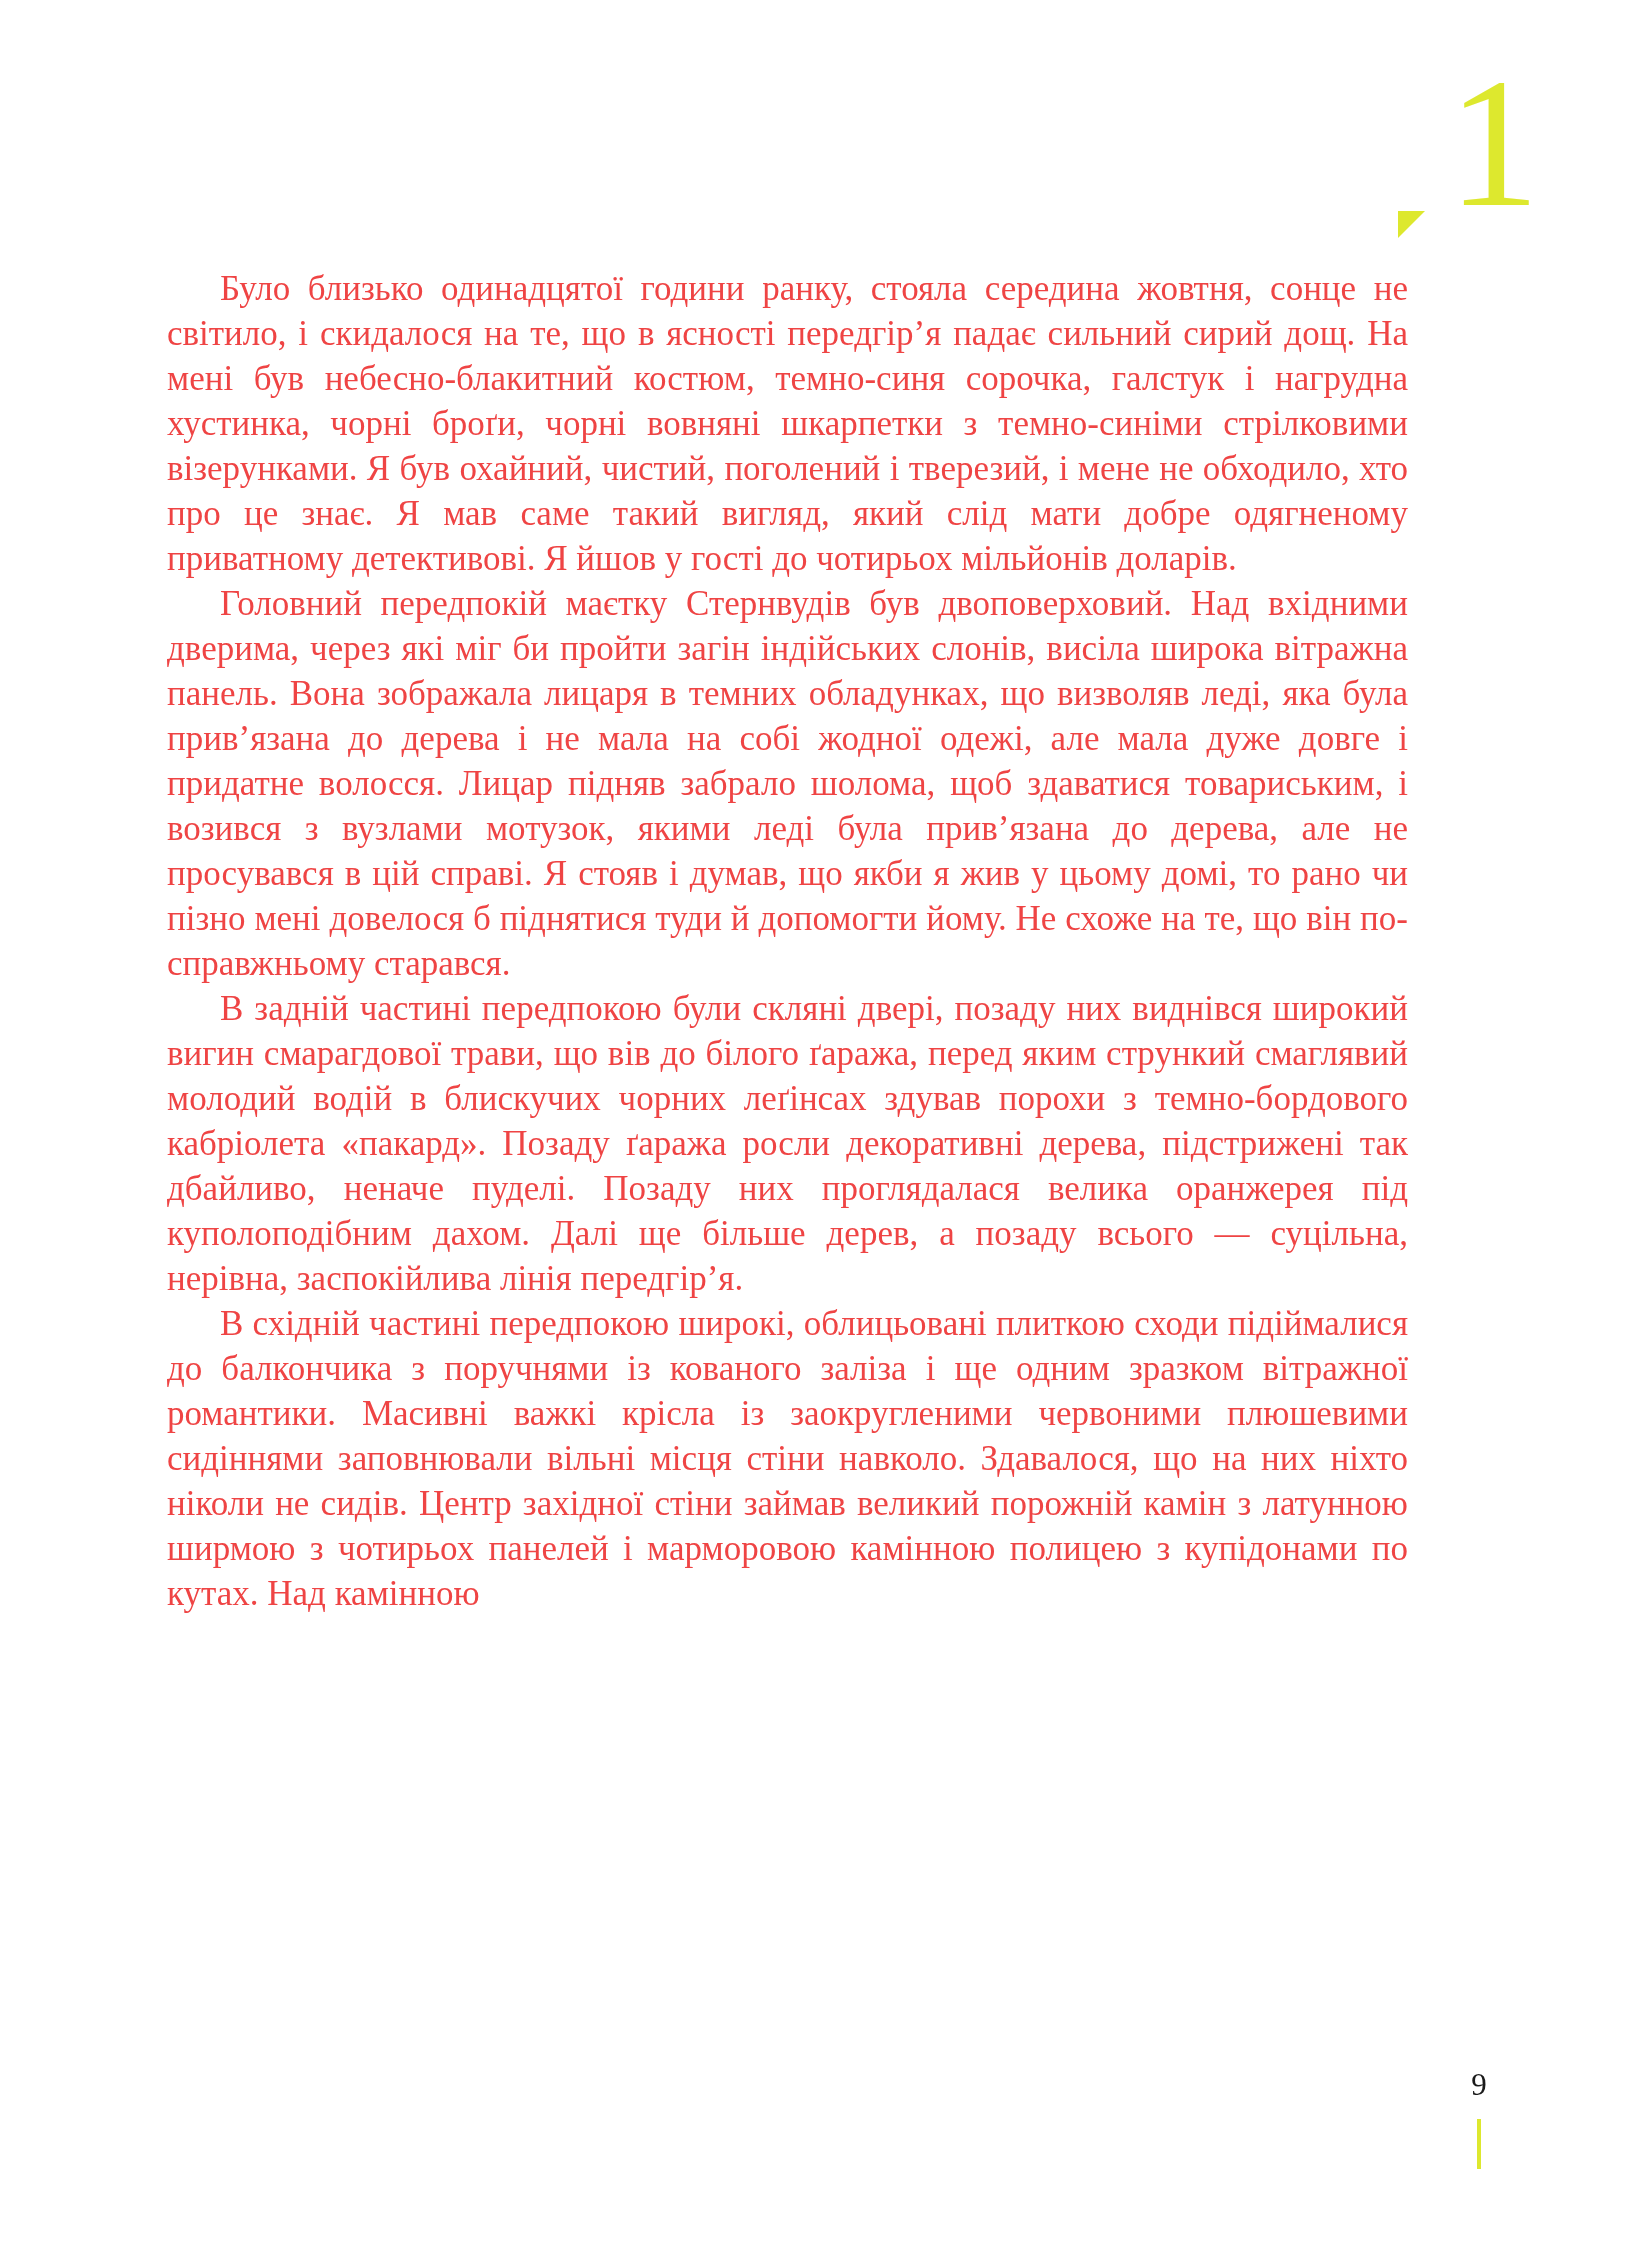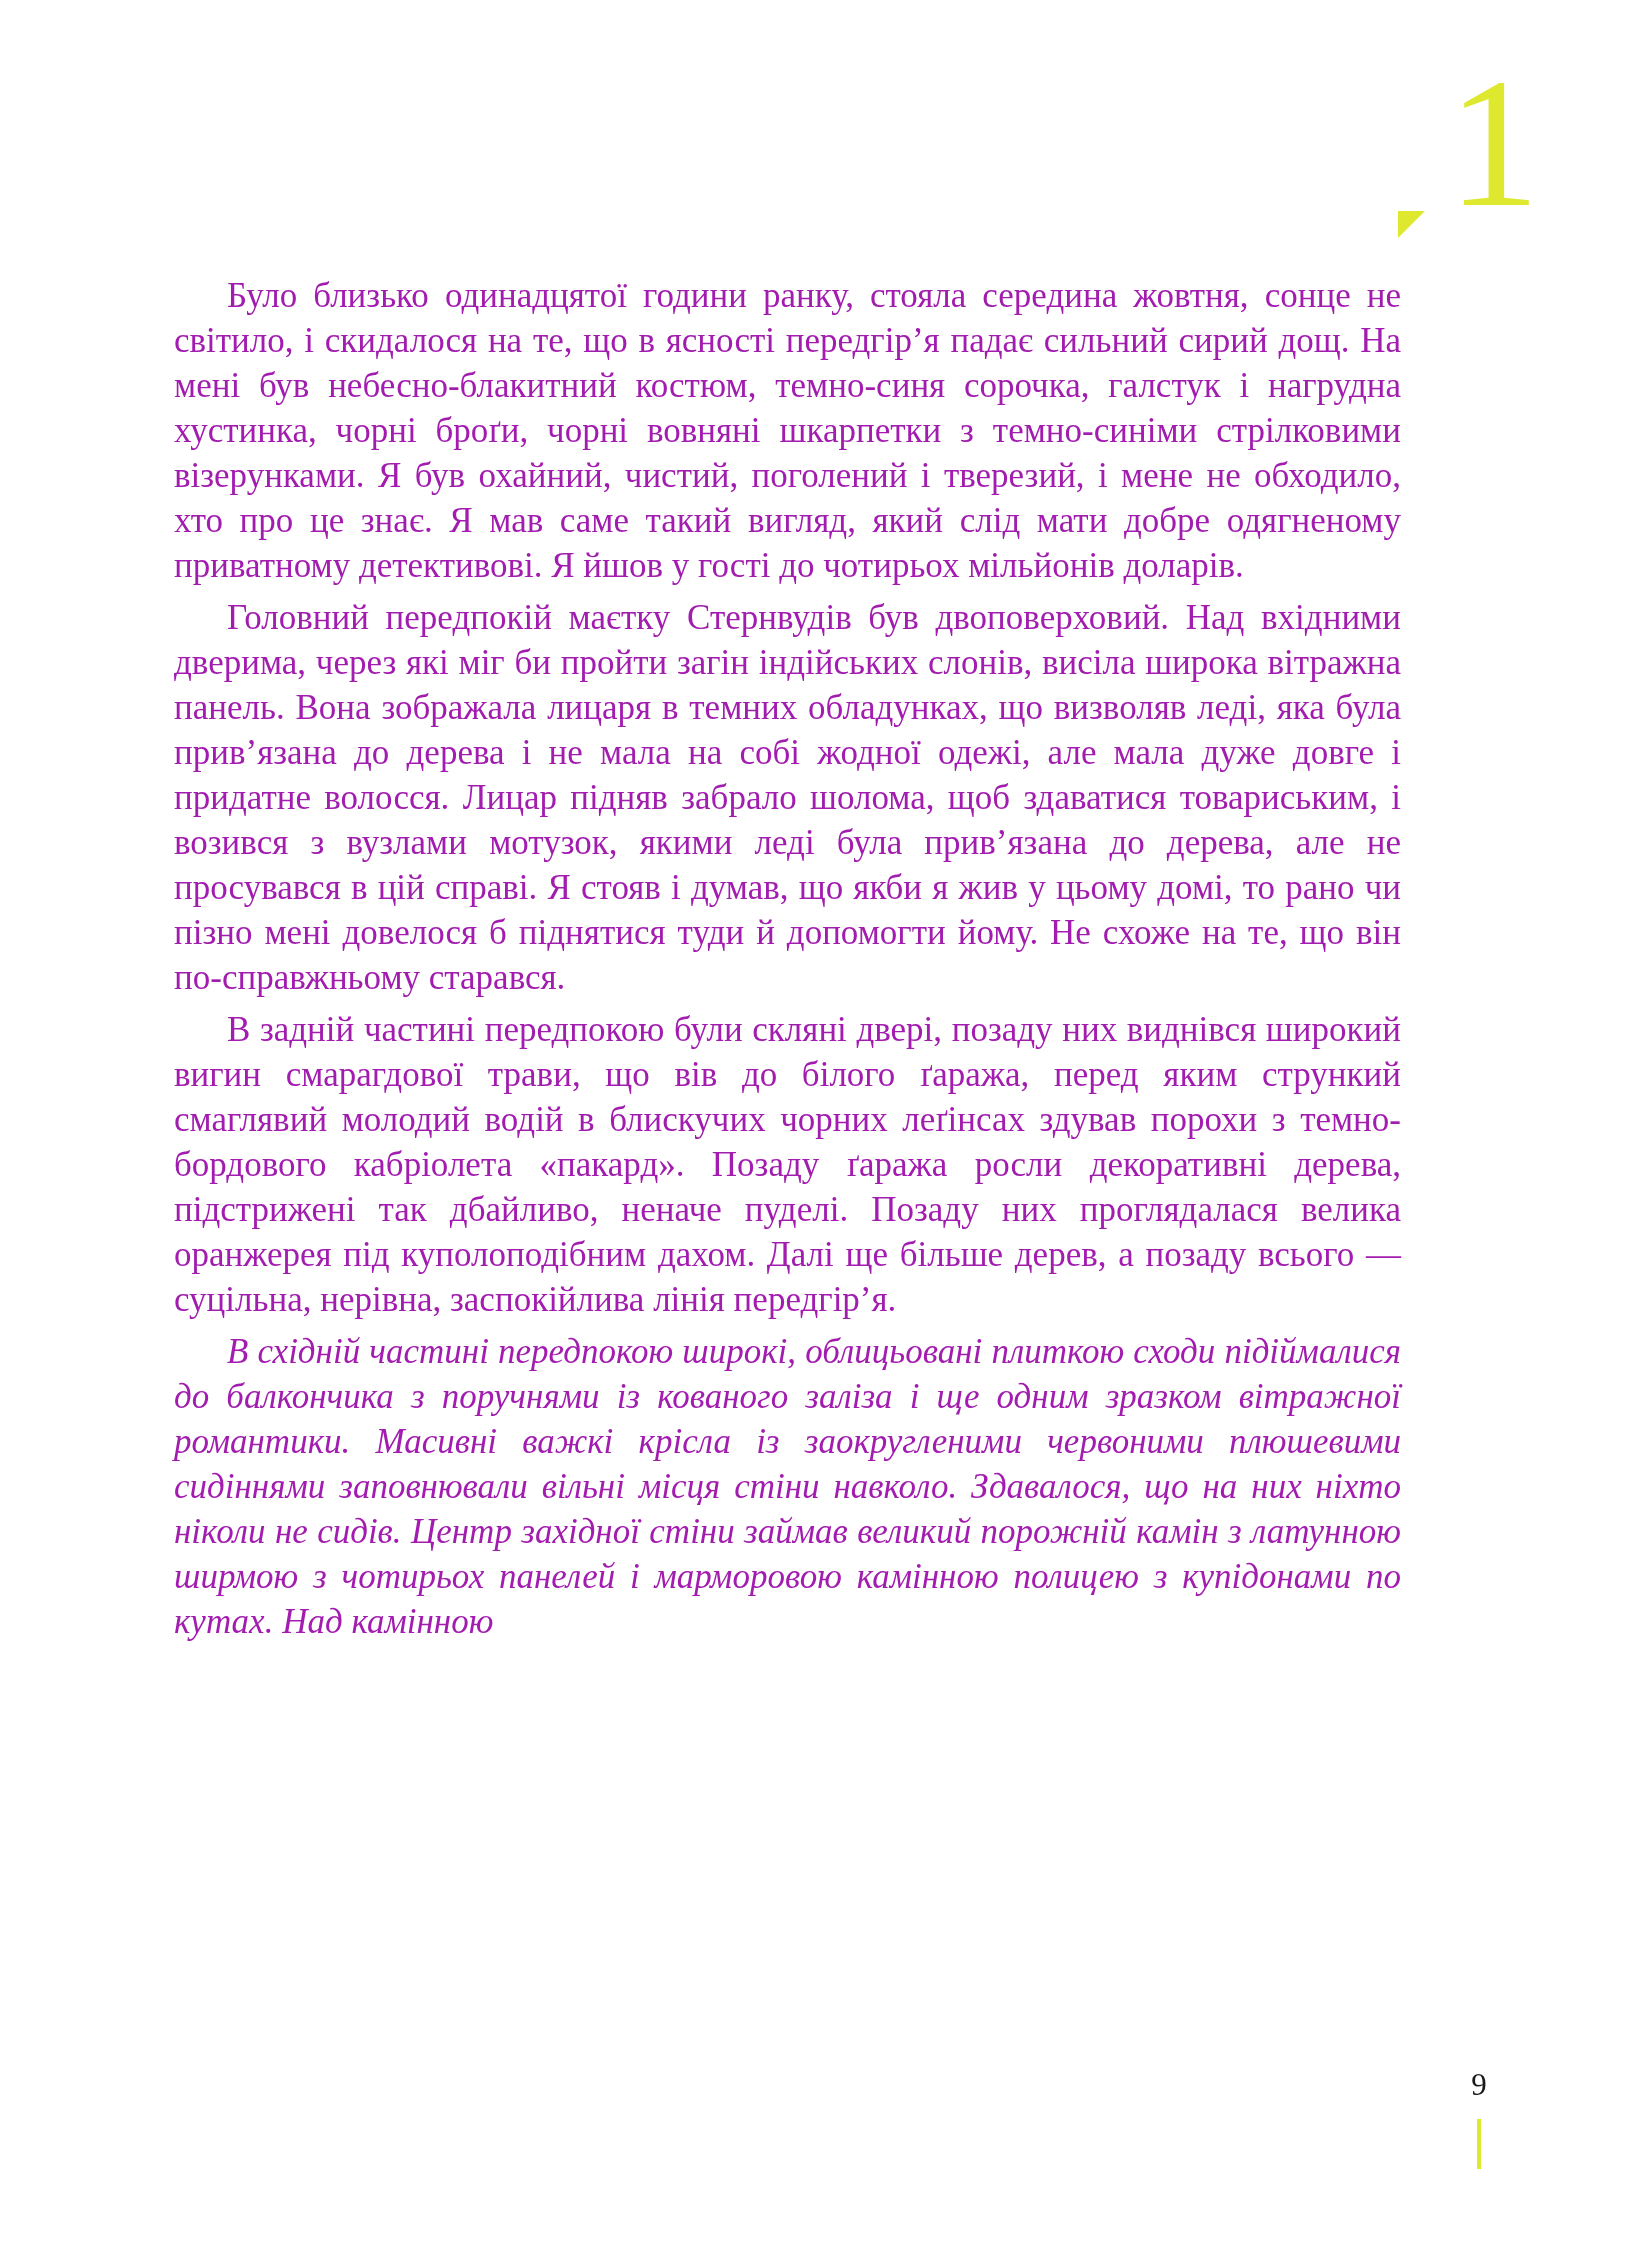--- a/index.html
+++ b/index.html
@@ -52,34 +52,33 @@
 
   
   .text-column {
     position: absolute;
     left: 167px;
     top: 266px;
     width: 1241px;
   }
 
   .body-paragraph {
-    margin: 7px;
+    margin: 0;
     font-size: 35px;
     line-height: 45px;
-    color: #a21caf;
+    color: #ef4444;
     text-align: justify;
     text-indent: 53px;
     font-weight: 400;
     -webkit-font-smoothing: antialiased;
     hyphens: manual;
   }
 
   .body-paragraph:last-child {
     text-align-last: left;
-    font-style: italic;
   }
 
   
   .folio {
     position: absolute;
     right: 126px;
     bottom: 92px;
     width: 68px;
     text-align: center;
   }

